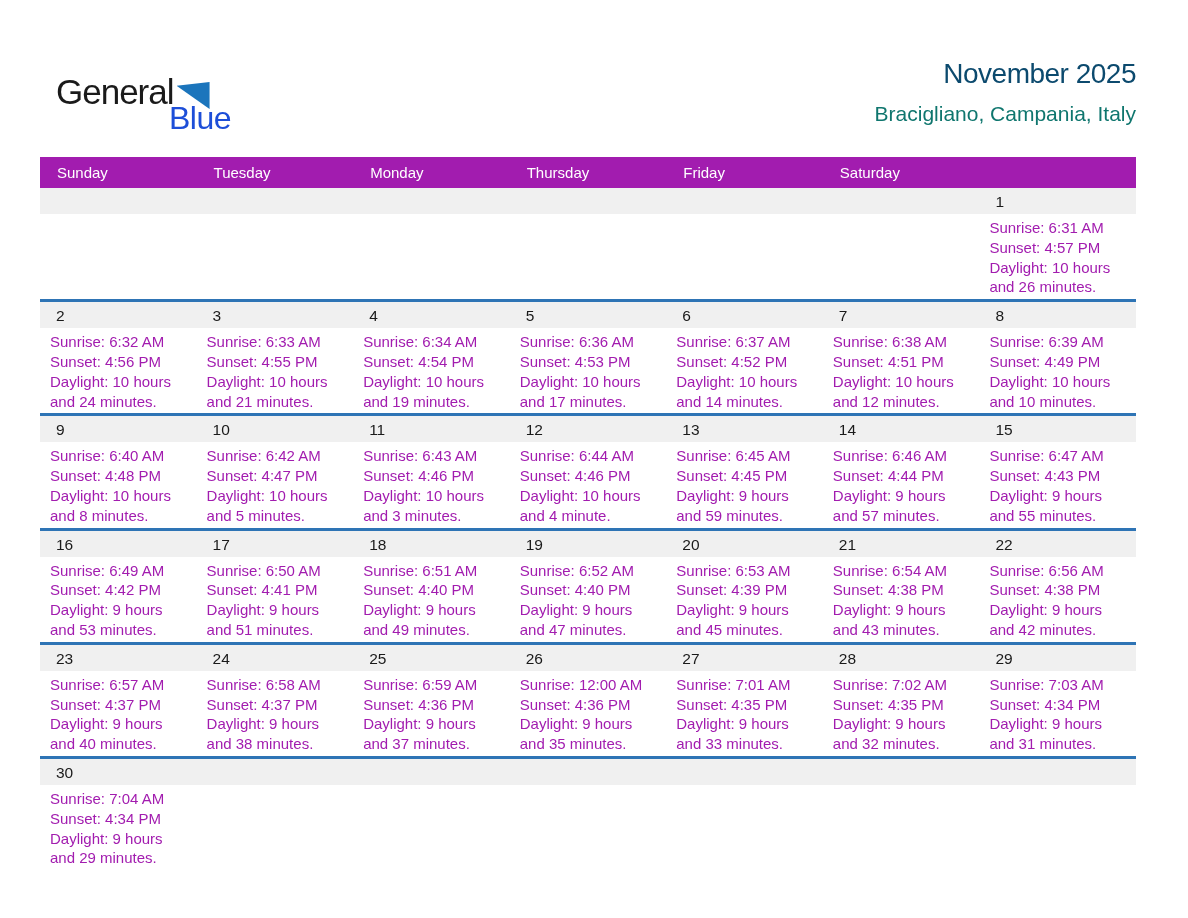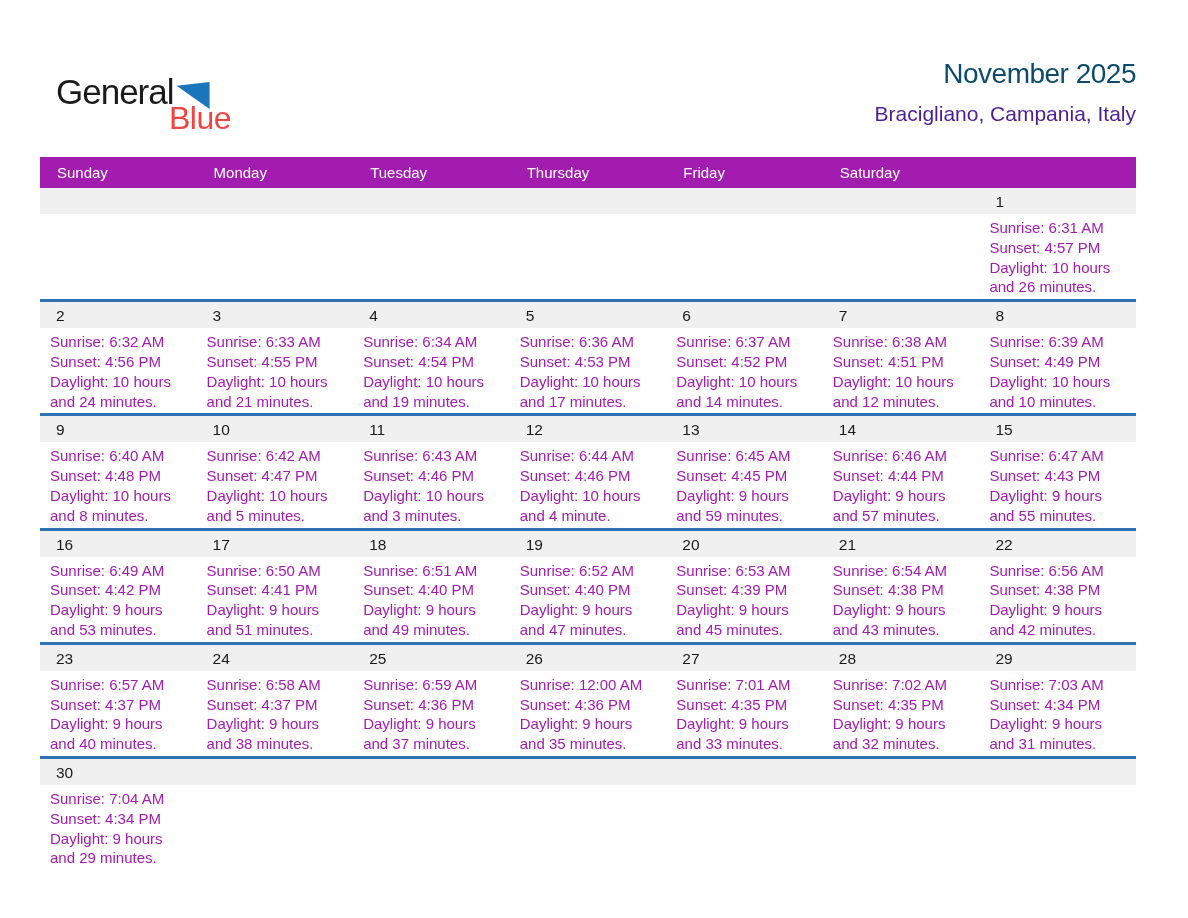--- a/index.html
+++ b/index.html
@@ -40,21 +40,21 @@
     height: 27px;
     margin-left: 3px;
     background: #1B75BC;
     clip-path: polygon(0 14%, 100% 0, 100% 100%);
   }
   .logo-blue {
     display: block;
     margin-left: 119px;
     margin-top: -7px;
     font-size: 32px;
-    color: #ef4444;
+    color: #1d4ed8;
     font-weight: 500;
     letter-spacing: -0.5px;
   }
 
   
   .titles {
     position: absolute;
     right: 52px;
     top: 58px;
     text-align: right;
@@ -62,21 +62,21 @@
   .month-title {
     font-size: 28px;
     font-weight: 400;
     color: #0c4a6e;
     margin: 0;
     letter-spacing: -0.5px;
   }
   .location-subtitle {
     font-size: 21px;
     font-weight: 400;
-    color: #4c1d95;
+    color: #0f766e;
     margin-top: 12px;
   }
 
   
   .calendar {
     position: absolute;
     left: 40px;
     top: 157px;
     width: 1096px;
   }
@@ -133,22 +133,22 @@
   </div>
 
   <div class="titles">
     <div class="month-title">November 2025</div>
     <div class="location-subtitle">Bracigliano, Campania, Italy</div>
   </div>
 
   <div class="calendar">
     <div class="weekdays">
       <div class="weekday">Sunday</div>
+      <div class="weekday">Tuesday</div>
       <div class="weekday">Monday</div>
-      <div class="weekday">Tuesday</div>
       <div class="weekday">Thursday</div>
       <div class="weekday">Friday</div>
       <div class="weekday">Saturday</div>
     </div>
     <div id="weeks">
         <div class="week">
           <div class="cell">
             <div class="num"></div>
             <div class="lines"></div>
           </div>

